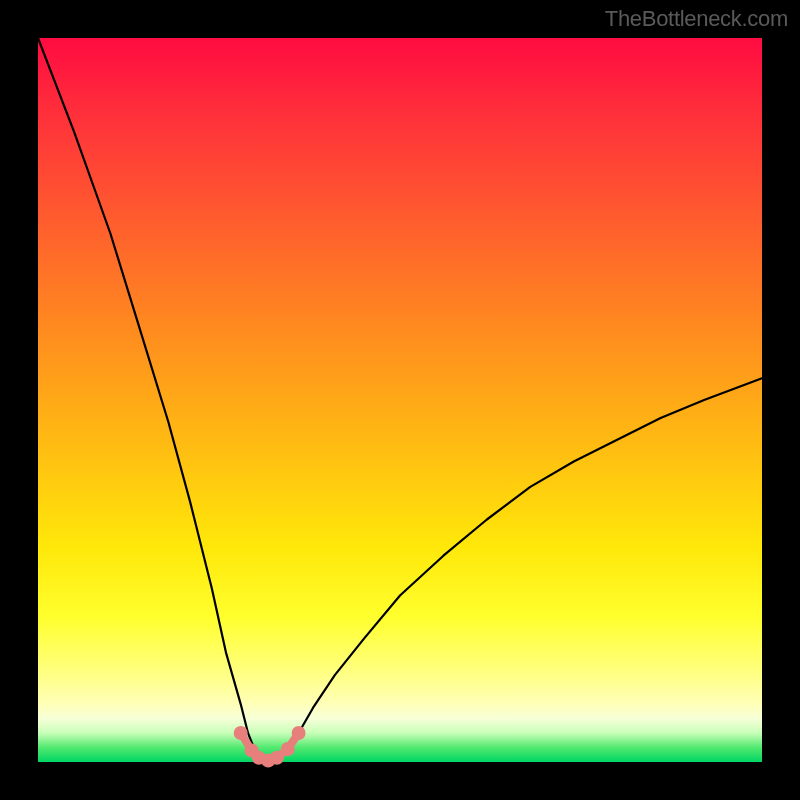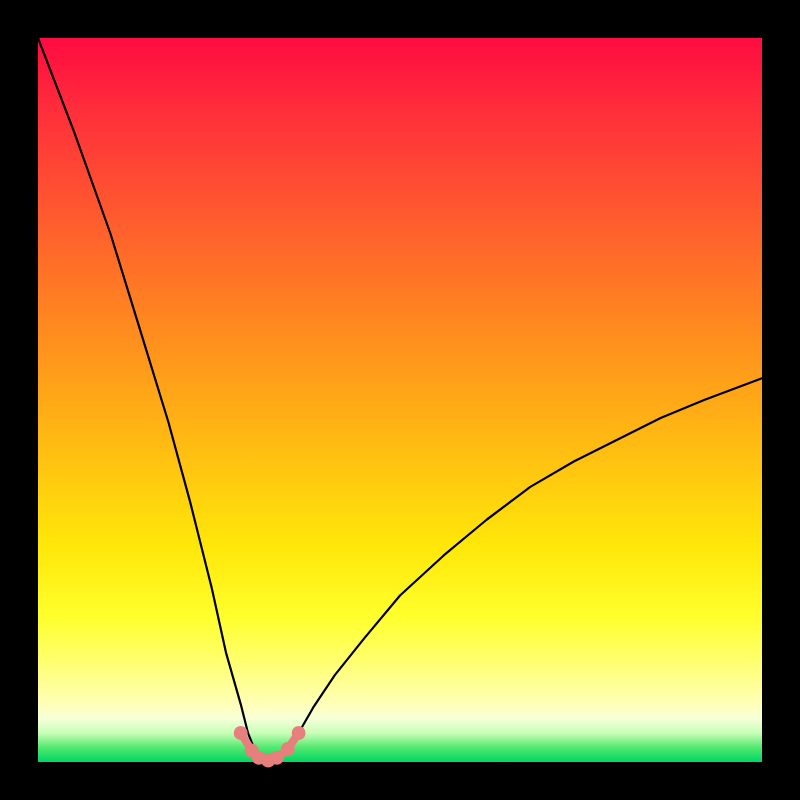--- a/index.html
+++ b/index.html
@@ -75,13 +75,14 @@
           <circle cx="202.7" cy="695.0" r="7" fill="#e77f7c"></circle>
           <circle cx="213.6" cy="712.4" r="7" fill="#e77f7c"></circle>
           <circle cx="220.8" cy="719.7" r="7" fill="#e77f7c"></circle>
           <circle cx="230.2" cy="722.6" r="7" fill="#e77f7c"></circle>
           <circle cx="238.9" cy="719.7" r="7" fill="#e77f7c"></circle>
           <circle cx="249.8" cy="711.0" r="7" fill="#e77f7c"></circle>
           <circle cx="260.6" cy="695.0" r="7" fill="#e77f7c"></circle>
         </g>
     </svg>
   </div>
+  <div class="watermark">TheBottleneck.com</div>
 </div>
 
 </body></html>

